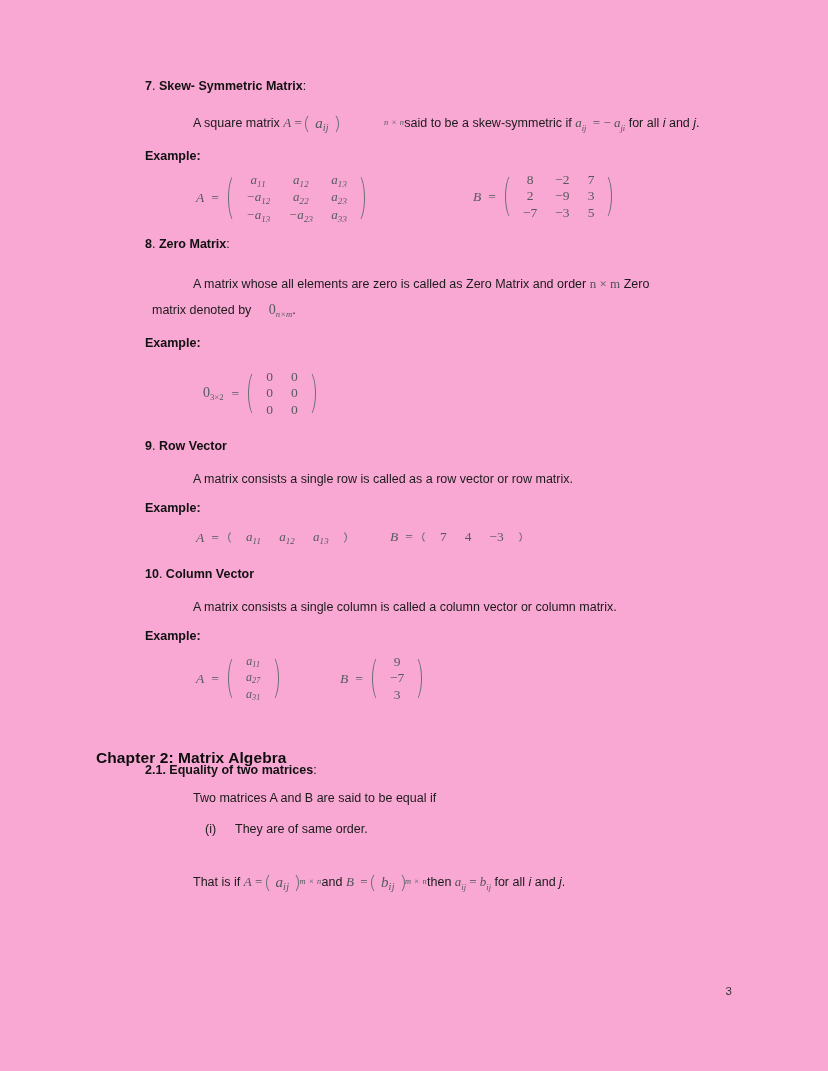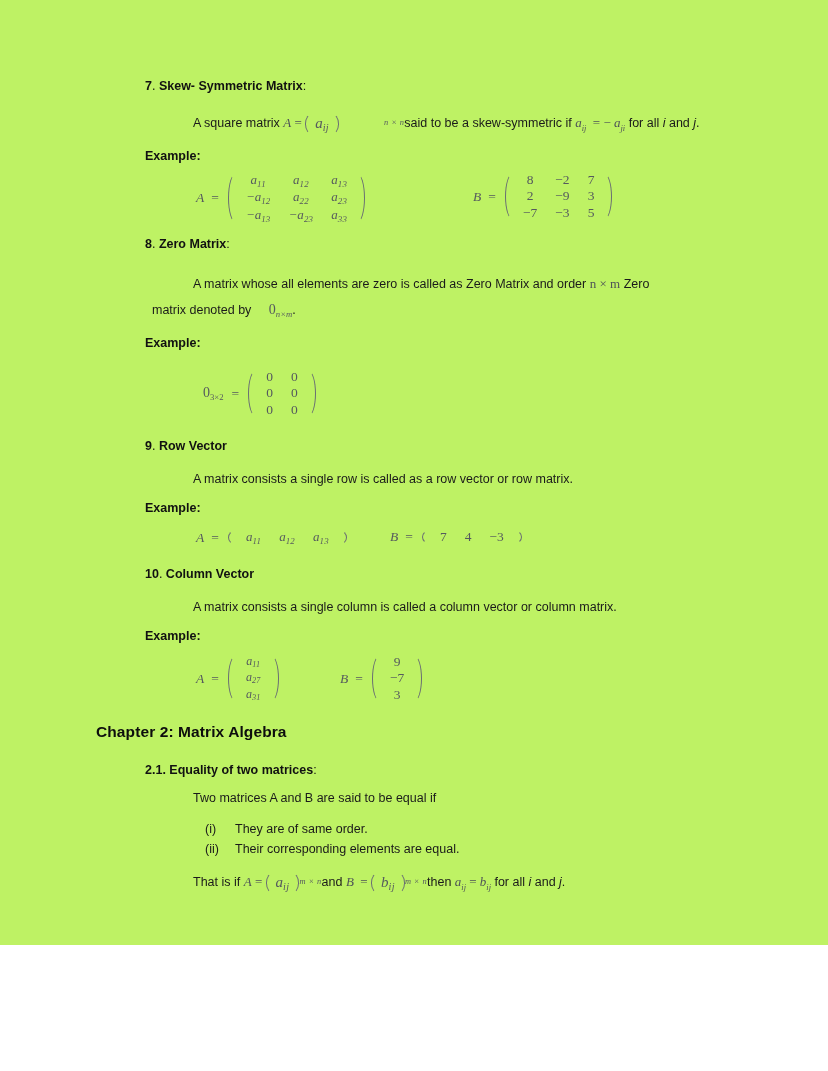--- a/index.html
+++ b/index.html
@@ -3,22 +3,22 @@
 <meta charset="utf-8">
 <style>
   html, body {
     margin: 0;
     padding: 0;
     background: #ffffff;
   }
   .page {
     position: relative;
     width: 828px;
-    height: 945px;
-    background: #bef264;
+    height: 1071px;
+    background: #f9a8d4;
     font-family: "Liberation Sans", sans-serif;
     color: #161616;
     overflow: hidden;
   }
   .content {
     position: absolute;
     left: 0;
     top: 0;
     width: 828px;
   }
@@ -44,20 +44,21 @@
     font-size: 12.5px;
     font-weight: bold;
     color: #111;
   }
 
   .chapter-head {
     font-size: 15.5px;
     font-weight: bold;
     color: #0d0d0d;
     letter-spacing: 0.1px;
+    margin-top: 26px;
   }
 
   .page-number {
     position: absolute;
     right: 96px;
     top: 985px;
     font-size: 11.5px;
     color: #333;
   }
 
@@ -403,24 +404,20 @@
     <div class="sec-head" style="position:absolute; left:145px; top:763px;">
       <span class="num">2.1</span><span>. Equality of two matrices</span><span class="tail">:</span>
     </div>
 
     <div class="body-line" style="position:absolute; left:193px; top:789px;">Two matrices A and B are said to be equal  if</div>
 
     <ol class="romanlist" style="position:absolute; left:205px; top:820px;">
       <li>
         <span class="marker">(i)</span>
         <span>They are of same order.</span>
-      </li>
-      <li>
-        <span class="marker">(ii)</span>
-        <span>Their corresponding elements are equal.</span>
       </li>
     </ol>
 
     <div class="body-line" style="position:absolute; left:193px; top:871px; width:560px;">
       <span>That is if </span><span class="math-inline">A</span><span class="math-inline" style="font-style:normal;">&nbsp;</span><span class="math-inline" style="font-style:normal;">=</span><span class="math-inline" style="font-style:normal;">&nbsp;</span><span class="matrix-expr" style="font-size:12px;">
           <span class="paren-wrap">
             <span class="paren left"></span>
             <span class="math" style="padding:0 1px;"><span>a</span><sub>ij</sub></span>
             <span class="paren right"></span>
           </span>

